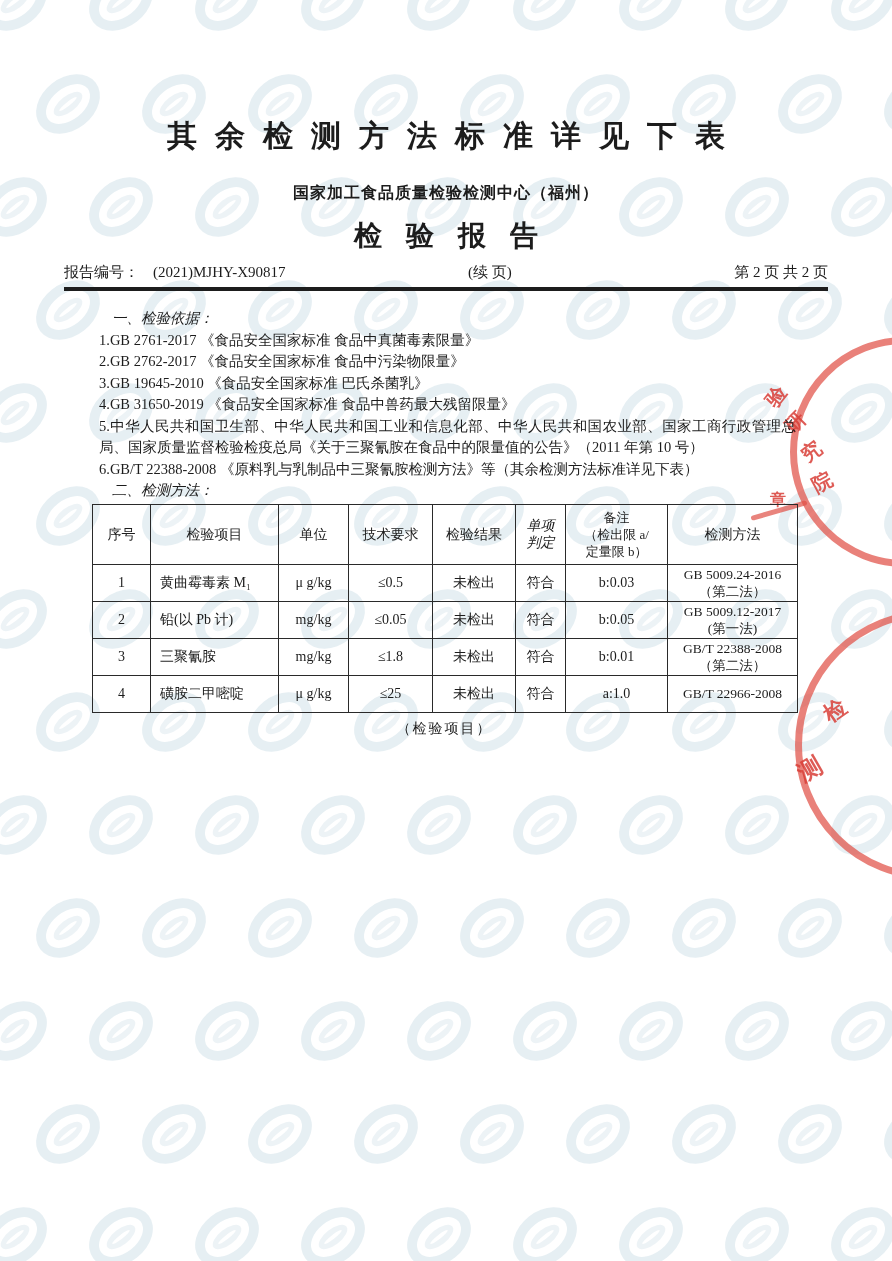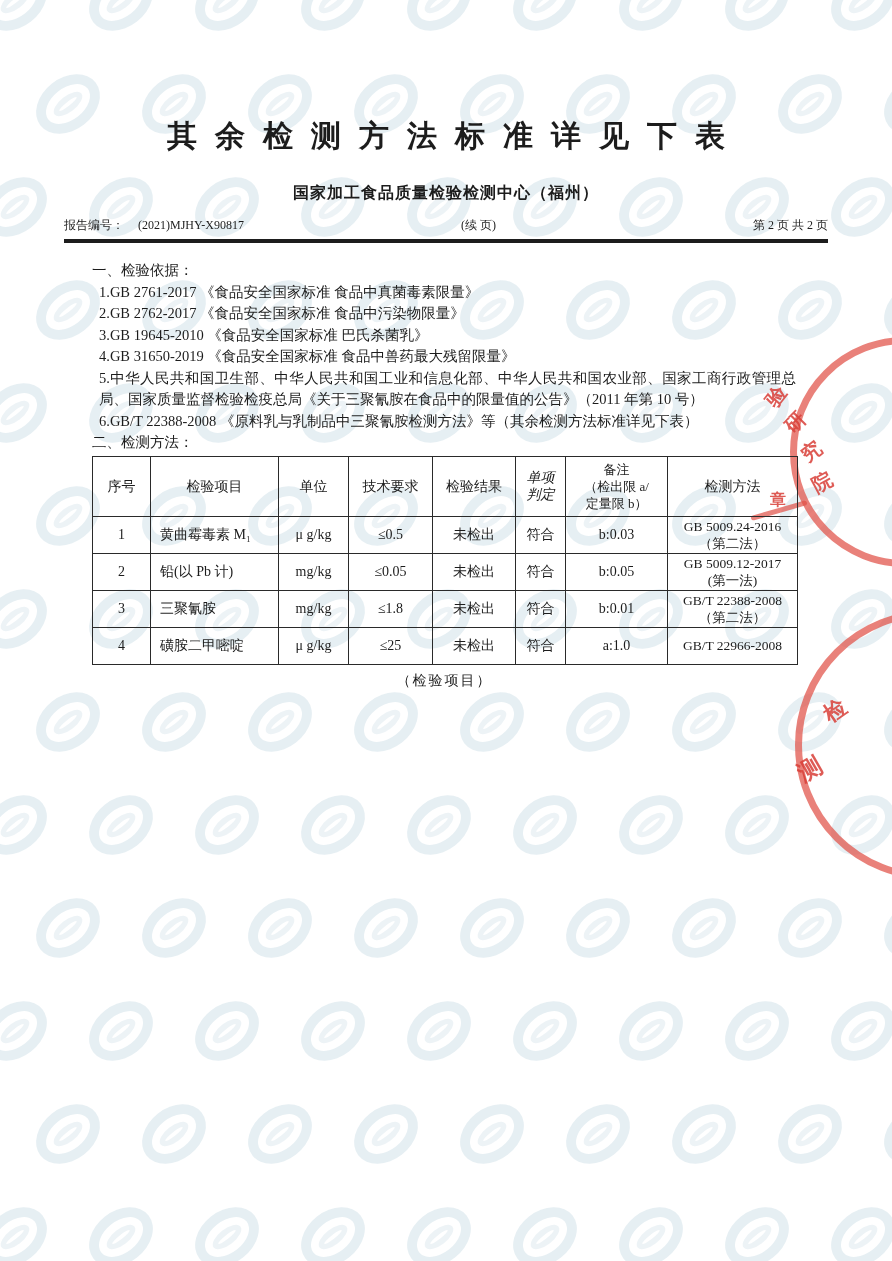--- a/index.html
+++ b/index.html
@@ -50,29 +50,29 @@
   .subtitle{
     text-align:center;font-size:16px;font-weight:bold;
     letter-spacing:1px;line-height:30px;margin-top:24px;
   }
   .report-title{
     text-align:center;font-size:28px;font-weight:bold;
     letter-spacing:24px;line-height:36px;margin-top:10px;
     margin-right:-24px;
   }
   .meta-row{
-    display:flex;align-items:baseline;font-size:12px;margin-top:9px;
+    display:flex;align-items:baseline;font-size:15px;margin-top:9px;
   }
   .meta-left{flex:0 0 auto;}
   .report-no{margin-left:14px;font-family:"Liberation Serif","DejaVu Serif",serif;}
   .meta-center{flex:1 1 auto;text-align:center;padding-right:40px;}
   .meta-right{flex:0 0 auto;}
   .divider{height:4px;background:#1d1d1d;margin-top:5px;}
   .body{margin-top:17px;font-size:14.5px;line-height:21.5px;}
-  .section-heading{margin-left:28px;}
+  .section-heading{margin-left:48px;font-style:italic;}
   .basis-list{margin-left:35px;width:697px;}
   .basis-item{text-align:justify;}
   
   table.results{
     border-collapse:collapse;margin-left:28px;margin-top:2px;
     table-layout:fixed;width:705px;
   }
   table.results th,table.results td{
     border:1px solid #2a2a2a;text-align:center;vertical-align:middle;
     padding:1px 2px;white-space:pre-line;box-sizing:border-box;
@@ -218,20 +218,21 @@
       <span class="stamp-char" style="left: 801px; top: 441px; font-size: 20px; transform: rotate(-38deg);">究</span>
       <span class="stamp-char" style="left: 812px; top: 472px; font-size: 20px; transform: rotate(-28deg);">院</span>
       <span class="stamp-char" style="left: 770px; top: 492px; font-size: 16px; transform: rotate(0deg);">章</span>
       <span class="stamp-char" style="left: 824px; top: 700px; font-size: 22px; transform: rotate(-35deg);">检</span>
       <span class="stamp-char" style="left: 798px; top: 757px; font-size: 24px; transform: rotate(-30deg);">测</span>
     </div>
 
   <div class="content">
     <div class="title">其余检测方法标准详见下表</div>
     <div class="subtitle">国家加工食品质量检验检测中心（福州）</div>
+    <div class="report-title">检验报告</div>
 
     <div class="meta-row">
       <span class="meta-left"><span>报告编号：</span><span class="report-no">(2021)MJHY-X90817</span></span>
       <span class="meta-center">(续 页)</span>
       <span class="meta-right">第 2 页 共 2 页</span>
     </div>
 
     <div class="divider"></div>
 
     <div class="body">

